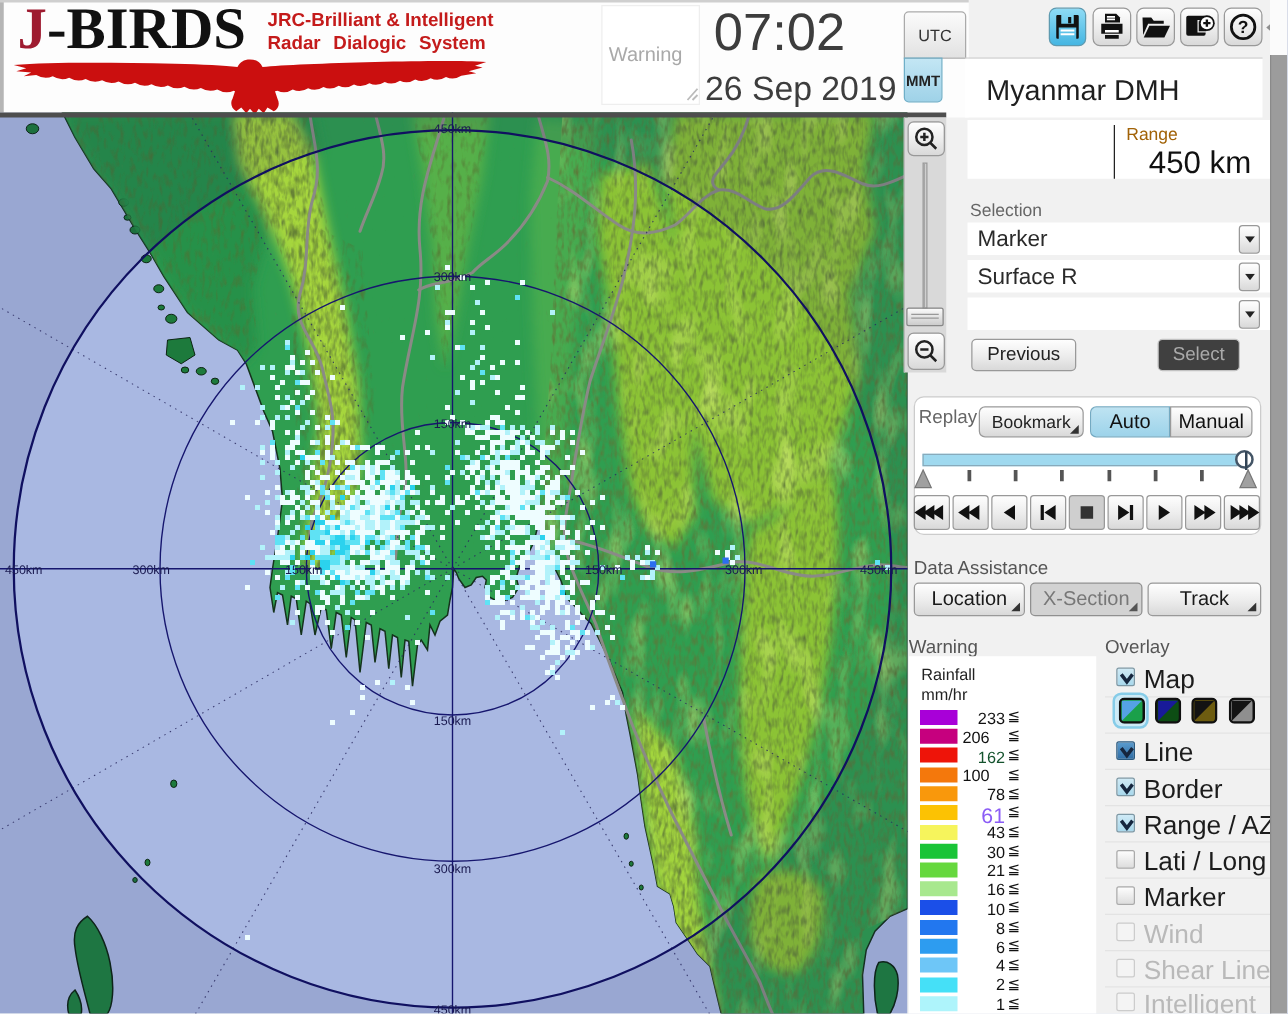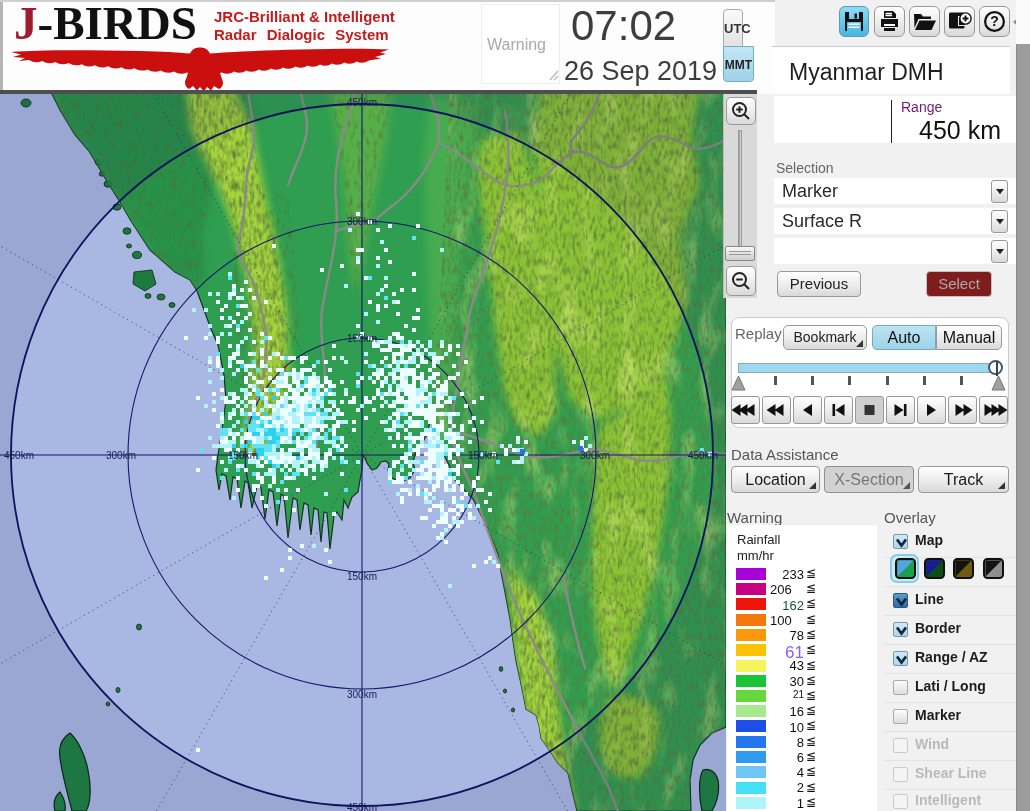--- a/index.html
+++ b/index.html
@@ -1,19 +1,19 @@
 <!DOCTYPE html>
 <html><head><meta charset="utf-8"><style>
 *{margin:0;padding:0;box-sizing:border-box}
 body{font-family:"Liberation Sans",sans-serif}
 #page{position:relative;width:1030px;height:811px;background:#f1f1f1;overflow:hidden}
 .abs{position:absolute}
 .btn{position:absolute;border:1px solid #999;border-radius:4px;background:linear-gradient(#fefefe,#ececec 55%,#d9d9d9);text-align:center}
 .cbx{position:absolute;width:15px;height:15px;border:1px solid #7d98a5;border-radius:2px;background:linear-gradient(#cfeaf6,#a9d8ec)}
-.olab{position:absolute;font-size:14px;font-weight:bold;color:#1c1c1c}
+.olab{position:absolute;font-size:21px;font-weight:normal;color:#1c1c1c}
 .sep{position:absolute;left:884px;width:132px;border-top:1px solid #e3e3e3}
 </style></head><body>
 <div id="page">
 
 <div class="abs" style="left:0;top:0;width:775px;height:94px;background:#fdfdfd"></div>
 <div class="abs" style="left:0;top:0;width:3px;height:90px;background:#b5b5b5"></div>
 <div class="abs" style="left:0;top:0;width:775px;height:2px;background:#cfcfcf"></div>
 <div class="abs" style="left:14px;top:-4px;font-family:'Liberation Serif',serif;font-weight:bold;font-size:47px;color:#111"><span style="color:#9e1b30">J</span>-BIRDS</div>
 <div class="abs" style="left:214px;top:8px;font-size:15px;font-weight:bold;color:#c41b1b">JRC-Brilliant &amp; Intelligent</div>
 <div class="abs" style="left:214px;top:26px;font-size:15px;font-weight:bold;color:#c41b1b;word-spacing:6px">Radar Dialogic System</div>
@@ -22,21 +22,21 @@
 </svg>
 
 <div class="abs" style="left:481px;top:4px;width:79px;height:80px;background:#fff;border:1px solid #eee"></div>
 <div class="abs" style="left:487px;top:36px;font-size:16px;color:#a9a9a9">Warning</div>
 <svg class="abs" style="left:548px;top:68px" width="12" height="14">
       <path d="M10 3 L2 12 M10 8 L6 12" stroke="#bbb" stroke-width="1.5" fill="none"></path>
     </svg>
 <div class="abs" style="left:571px;top:2px;width:120px;font-size:42px;color:#3d3d3d">07:02</div>
 <div class="abs" style="left:564px;top:56px;font-size:27px;color:#3d3d3d">26 Sep 2019</div>
 
-<div class="abs" style="left:723px;top:9px;width:20px;height:38px;border:1px solid #aaa;border-radius:4px 4px 0 0;background:linear-gradient(#fbfbfb,#e2e2e2);font-size:13px;font-weight:bold;color:#333;text-align:center;line-height:38px">UTC</div>
+<div class="abs" style="left:723px;top:9px;width:50px;height:38px;border:1px solid #aaa;border-radius:4px 4px 0 0;background:linear-gradient(#fbfbfb,#e2e2e2);font-size:13px;font-weight:normal;color:#333;text-align:center;line-height:38px">UTC</div>
 <div class="abs" style="left:723px;top:46px;width:31px;height:36px;border:1px solid #6fafc8;border-radius:0 0 4px 4px;background:linear-gradient(#c3e6f4,#9fd2e8);font-size:12px;font-weight:bold;color:#222;text-align:center;line-height:36px">MMT</div>
 
 <div class="abs" style="left:839px;top:6px;width:30px;height:31px;border:1px solid #5e9ab0;border-radius:6px;background:linear-gradient(#8edbf5,#45b6e2)"></div>
 <svg class="abs" style="left:844px;top:11px" width="20" height="21" viewBox="0 0 20 21">
       <path fill="#111" d="M1 2 Q1 1 2 1 L18 1 Q19 1 19 2 L19 19 Q19 20 18 20 L2 20 Q1 20 1 19 Z M5 1 L5 8 L15 8 L15 1 Z M10.5 2.5 h2.5 v5 h-2.5 Z M3 11 L17 11 L17 20 L3 20 Z" fill-rule="evenodd"></path>
       <path fill="#fff" d="M4.5 12.5h11v1.6h-11z M4.5 15.5h11v1.6h-11z"></path>
     </svg>
 <div class="btn" style="left:874px;top:6px;width:31px;height:31px;border-radius:6px"></div>
 <svg class="abs" style="left:879px;top:10px" width="21" height="23" viewBox="0 0 21 23">
       <path fill="#111" d="M5 1 L14 1 L17 4 L17 8 L5 8 Z"></path>
@@ -224,42 +224,42 @@
 <div class="abs" style="left:729px;top:251px;width:22px;height:1px;background:#999"></div>
 <div class="abs" style="left:729px;top:254px;width:22px;height:1px;background:#999"></div>
 <div class="btn" style="left:726px;top:266px;width:30px;height:30px;border-radius:5px"></div>
 <svg class="abs" style="left:730px;top:270px" width="22" height="22" viewBox="0 0 22 22">
       <circle cx="9.5" cy="9.5" r="6.5" fill="none" stroke="#222" stroke-width="2"></circle>
       <path stroke="#222" stroke-width="2" d="M6.2 9.5 H12.8 M14.2 14.2 L19 19"></path>
     </svg>
 
 <div class="abs" style="left:774px;top:96px;width:242px;height:47px;background:#fff"></div>
 <div class="abs" style="left:891px;top:100px;width:1px;height:43px;background:#222"></div>
-<div class="abs" style="left:901px;top:99px;font-size:14px;color:#701a75">Range</div>
+<div class="abs" style="left:901px;top:99px;font-size:14px;color:#a16207">Range</div>
 <div class="abs" style="left:891px;top:116px;width:110px;font-size:25px;color:#111;text-align:right">450 km</div>
 <div class="abs" style="left:776px;top:160px;font-size:14px;color:#666">Selection</div>
 <div class="abs" style="left:774px;top:178px;width:242px;height:26px;background:#fff"></div>
 <div class="abs" style="left:782px;top:181px;font-size:18px;color:#2a2a2a">Marker</div>
 <div class="abs" style="left:774px;top:208px;width:242px;height:26px;background:#fff"></div>
 <div class="abs" style="left:782px;top:211px;font-size:18px;color:#2a2a2a">Surface R</div>
 <div class="abs" style="left:774px;top:238px;width:242px;height:26px;background:#fff"></div>
 <div class="btn" style="left:991px;top:180px;width:17px;height:23px;border-radius:3px"></div>
 <svg class="abs" style="left:995.5px;top:189px" width="8" height="6">
       <path fill="#222" d="M0 0 L8 0 L4 5.2 Z"></path>
     </svg>
 <div class="btn" style="left:991px;top:210px;width:17px;height:23px;border-radius:3px"></div>
 <svg class="abs" style="left:995.5px;top:219px" width="8" height="6">
       <path fill="#222" d="M0 0 L8 0 L4 5.2 Z"></path>
     </svg>
 <div class="btn" style="left:991px;top:240px;width:17px;height:23px;border-radius:3px"></div>
 <svg class="abs" style="left:995.5px;top:249px" width="8" height="6">
       <path fill="#222" d="M0 0 L8 0 L4 5.2 Z"></path>
     </svg>
 <div class="btn" style="left:777px;top:271px;width:84px;height:26px;font-size:15px;color:#222;line-height:24px">Previous</div>
-<div class="abs" style="left:926px;top:271px;width:66px;height:26px;border:1px solid #c2c2c2;border-radius:4px;background:#7f1d1d;font-size:15px;color:#aaa;text-align:center;line-height:24px">Select</div>
+<div class="abs" style="left:926px;top:271px;width:66px;height:26px;border:1px solid #c2c2c2;border-radius:4px;background:#404040;font-size:15px;color:#aaa;text-align:center;line-height:24px">Select</div>
 <div class="abs" style="left:731px;top:317px;width:278px;height:111px;background:#fff;border:1px solid #ccc;border-radius:8px"></div>
 <div class="abs" style="left:735px;top:325px;font-size:15px;color:#666">Replay</div>
 <div class="btn" style="left:783px;top:325px;width:84px;height:25px;border-radius:5px;font-size:14px;color:#222;line-height:23px">Bookmark</div>
 <svg class="abs" style="left:855px;top:340px" width="9" height="8">
       <path fill="#333" d="M8 0 L8 7 L1 7 Z"></path>
     </svg>
 <div class="abs" style="left:872px;top:325px;width:64px;height:25px;border:1px solid #74aac2;border-radius:5px 0 0 5px;background:linear-gradient(#bee3f2,#9dd3ea);font-size:16px;color:#111;text-align:center;line-height:23px">Auto</div>
 <div class="btn" style="left:936px;top:325px;width:66px;height:25px;border-radius:0 5px 5px 0;font-size:16px;color:#111;line-height:23px">Manual</div>
 <div class="abs" style="left:738px;top:363px;width:252px;height:10px;background:#9fd9ef;border:1px solid #8ab;"></div>
 <div class="abs" style="left:988px;top:360px;width:15px;height:15px;border:2px solid #456;border-radius:50%;background:#fff"></div>
@@ -341,21 +341,21 @@
 <div class="abs" style="left:736px;top:644px;width:30px;height:12px;background:#fcc203"></div>
 <div class="abs" style="left:770px;top:643px;width:34px;font-size:17px;color:#8b5cf6;text-align:right">61</div>
 <div class="abs" style="left:806px;top:642px;font-size:12px;color:#111">≦</div>
 <div class="abs" style="left:736px;top:660px;width:30px;height:12px;background:#f6f45c"></div>
 <div class="abs" style="left:770px;top:658px;width:34px;font-size:13px;color:#111;text-align:right">43</div>
 <div class="abs" style="left:806px;top:658px;font-size:12px;color:#111">≦</div>
 <div class="abs" style="left:736px;top:675px;width:30px;height:12px;background:#19c437"></div>
 <div class="abs" style="left:770px;top:674px;width:34px;font-size:13px;color:#111;text-align:right">30</div>
 <div class="abs" style="left:806px;top:673px;font-size:12px;color:#111">≦</div>
 <div class="abs" style="left:736px;top:690px;width:30px;height:12px;background:#66d83e"></div>
-<div class="abs" style="left:770px;top:689px;width:34px;font-size:10px;color:#111;text-align:right">21</div>
+<div class="abs" style="left:770px;top:689px;width:34px;font-size:13px;color:#111;text-align:right">21</div>
 <div class="abs" style="left:806px;top:688px;font-size:12px;color:#111">≦</div>
 <div class="abs" style="left:736px;top:705px;width:30px;height:12px;background:#a8e88e"></div>
 <div class="abs" style="left:770px;top:704px;width:34px;font-size:13px;color:#111;text-align:right">16</div>
 <div class="abs" style="left:806px;top:703px;font-size:12px;color:#111">≦</div>
 <div class="abs" style="left:736px;top:720px;width:30px;height:12px;background:#1b4fe8"></div>
 <div class="abs" style="left:770px;top:720px;width:34px;font-size:13px;color:#111;text-align:right">10</div>
 <div class="abs" style="left:806px;top:718px;font-size:12px;color:#111">≦</div>
 <div class="abs" style="left:736px;top:736px;width:30px;height:12px;background:#2277ef"></div>
 <div class="abs" style="left:770px;top:735px;width:34px;font-size:13px;color:#111;text-align:right">8</div>
 <div class="abs" style="left:806px;top:734px;font-size:12px;color:#111">≦</div>

